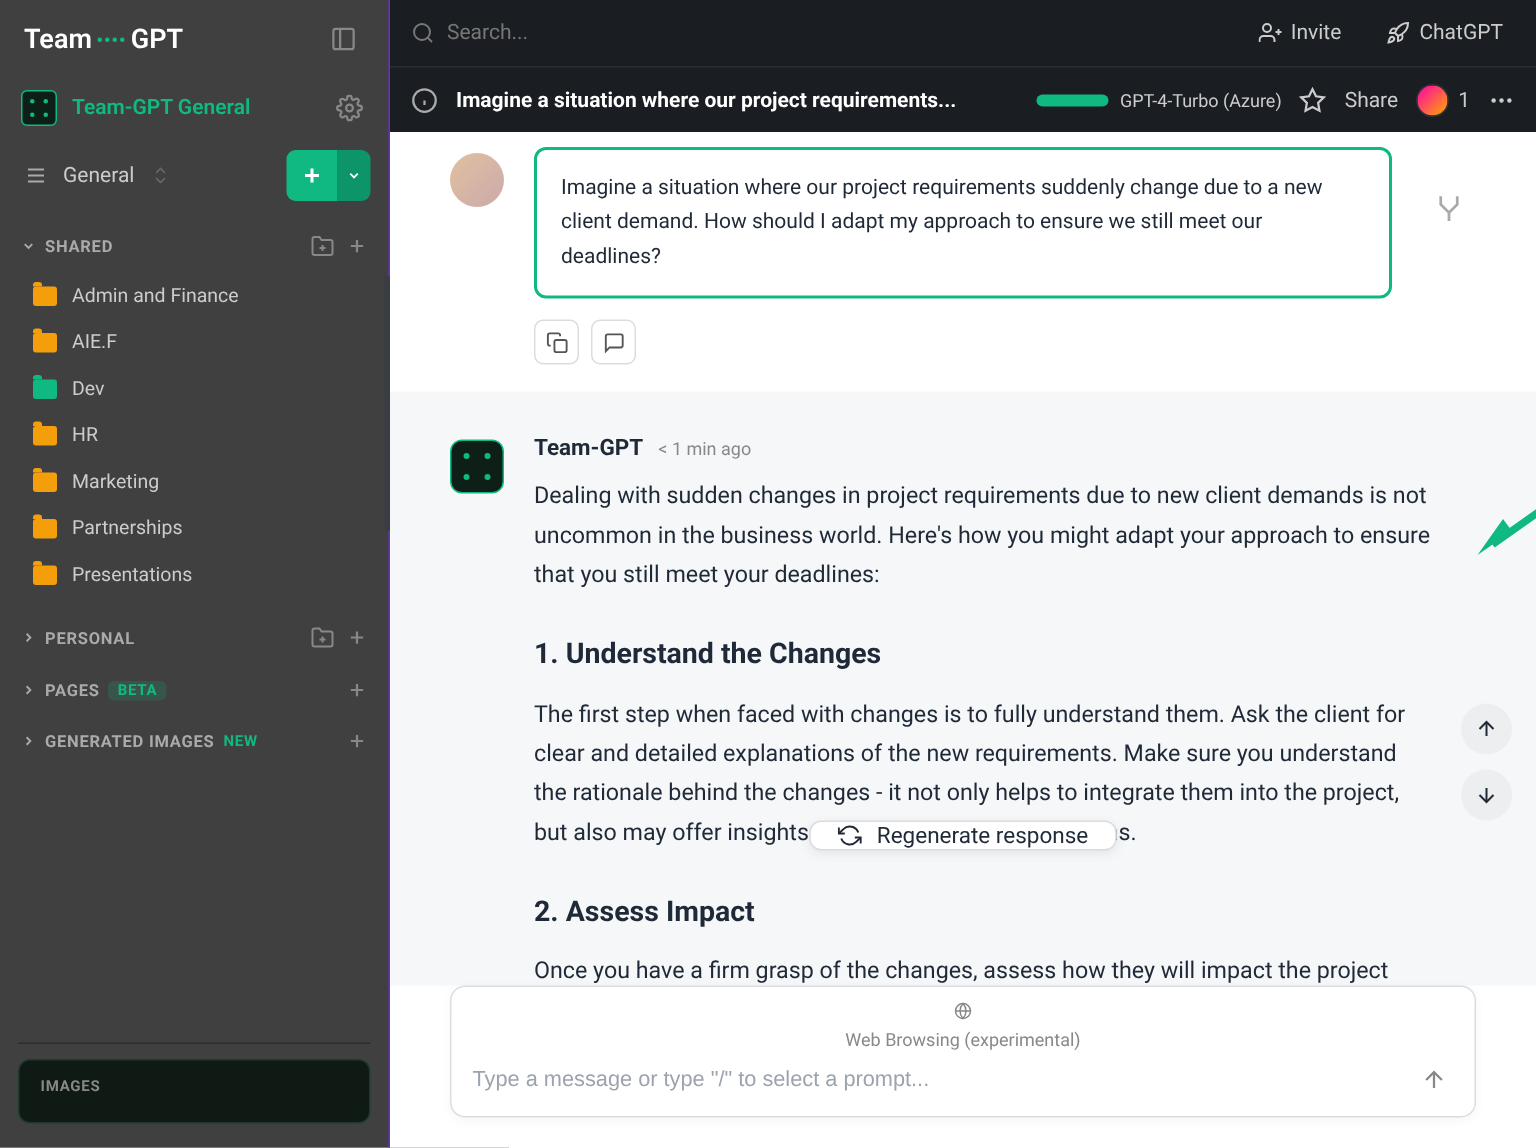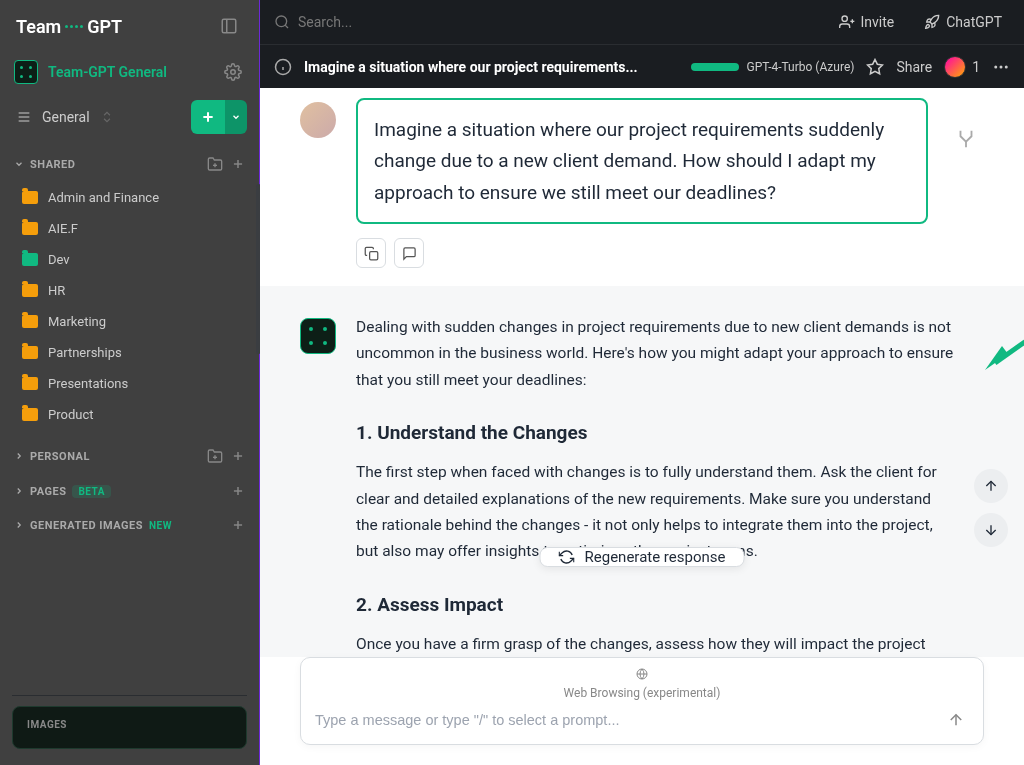--- a/index.html
+++ b/index.html
@@ -62,21 +62,21 @@
   .avatar { width:22px; height:22px; border-radius:50%; background:linear-gradient(135deg,#f0a,#fa0); border:1px solid #333; }
   
   .chat-body { flex:1; overflow-y:auto; background:#fff; color:#1f2937; position:relative; }
   .msg-row { display:flex; padding: 10px 40px 18px 40px; gap:20px; }
   .msg-row.assistant { background:#f6f7f8; padding-top:28px; padding-bottom:60px; }
   .msg-avatar { width:36px; height:36px; border-radius:50%; flex-shrink:0; margin-top:4px; }
   .msg-avatar.user { background:linear-gradient(135deg,#e0c0a0,#caa); }
   .msg-avatar.team { width:36px; height:36px; border-radius:8px; background:#0d1f17; border:1px solid #10b981; display:flex; align-items:center; justify-content:center; position:relative; }
   .msg-avatar.team .d { position:absolute; width:4px; height:4px; background:#10b981; border-radius:50%; }
   .msg-content { flex:1; max-width:600px; }
-  .user-bubble { border:2px solid #10b981; border-radius:8px; padding:14px 16px; font-size:19px; line-height:1.65; color:#1f2937; }
+  .user-bubble { border:2px solid #10b981; border-radius:8px; padding:14px 16px; font-size:14px; line-height:1.65; color:#1f2937; }
   .merge-icon { width:36px; display:flex; align-items:flex-start; justify-content:center; padding-top:30px; color:#aaa; flex-shrink:0; }
   .msg-actions { display:flex; gap:8px; margin-top:14px; }
   .act-btn { width:30px; height:30px; border:1px solid #d9dde1; border-radius:6px; display:flex; align-items:center; justify-content:center; color:#555; cursor:pointer; background:#fff; }
   
   .msg-head { display:flex; align-items:baseline; gap:10px; margin-bottom:10px; }
   .msg-author { font-weight:700; font-size:15px; color:#1f2937; }
   .msg-time { font-size:12px; color:#888; }
   .msg-body { font-size:15.5px; line-height:1.7; color:#1f2937; }
   .msg-body h3 { font-size:19px; font-weight:700; margin:24px 0 10px 0; color:#1f2937; }
   .msg-body p { margin-bottom:12px; }
@@ -210,24 +210,20 @@
         <span class="folder-icon fc-yellow"></span>
         <span>Marketing</span>
       </div>
       <div class="folder-item">
         <span class="folder-icon fc-yellow"></span>
         <span>Partnerships</span>
       </div>
       <div class="folder-item">
         <span class="folder-icon fc-yellow"></span>
         <span>Presentations</span>
-      </div>
-      <div class="folder-item">
-        <span class="folder-icon fc-yellow"></span>
-        <span>Product</span>
       </div>
     </div>
 
   <div class="section-head">
     <svg class="caret" width="10" height="10" viewBox="0 0 24 24" fill="none" stroke="currentColor" stroke-width="3">
         <polyline points="9 18 15 12 9 6"></polyline>
       </svg>
     <span>PERSONAL</span>
     <span class="sp"></span>
     <span class="act">
@@ -372,20 +368,24 @@
     </div>
 
     <div class="msg-row assistant">
       <div class="msg-avatar team">
         <span class="d" style="top:8px;left:8px"></span>
           <span class="d" style="top:8px;right:8px"></span>
         <span class="d" style="bottom:8px;left:8px"></span>
           <span class="d" style="bottom:8px;right:8px"></span>
       </div>
       <div class="msg-content">
+        <div class="msg-head">
+          <span class="msg-author">Team-GPT</span>
+          <span class="msg-time">&lt; 1 min ago</span>
+        </div>
         <div class="msg-body">
           <p>Dealing with sudden changes in project requirements due to new client demands is not uncommon in the business world. Here's how you might adapt your approach to ensure that you still meet your deadlines:</p>
           <h3>1. Understand the Changes</h3>
           <p>The first step when faced with changes is to fully understand them. Ask the client for clear and detailed explanations of the new requirements. Make sure you understand the rationale behind the changes - it not only helps to integrate them into the project, but also may offer insights to optimize other project areas.</p>
           <h3>2. Assess Impact</h3>
           <p>Once you have a firm grasp of the changes, assess how they will impact the project timeline, cost, and resources. Determine which changes are easy to</p>
         </div>
       </div>
     </div>
 

